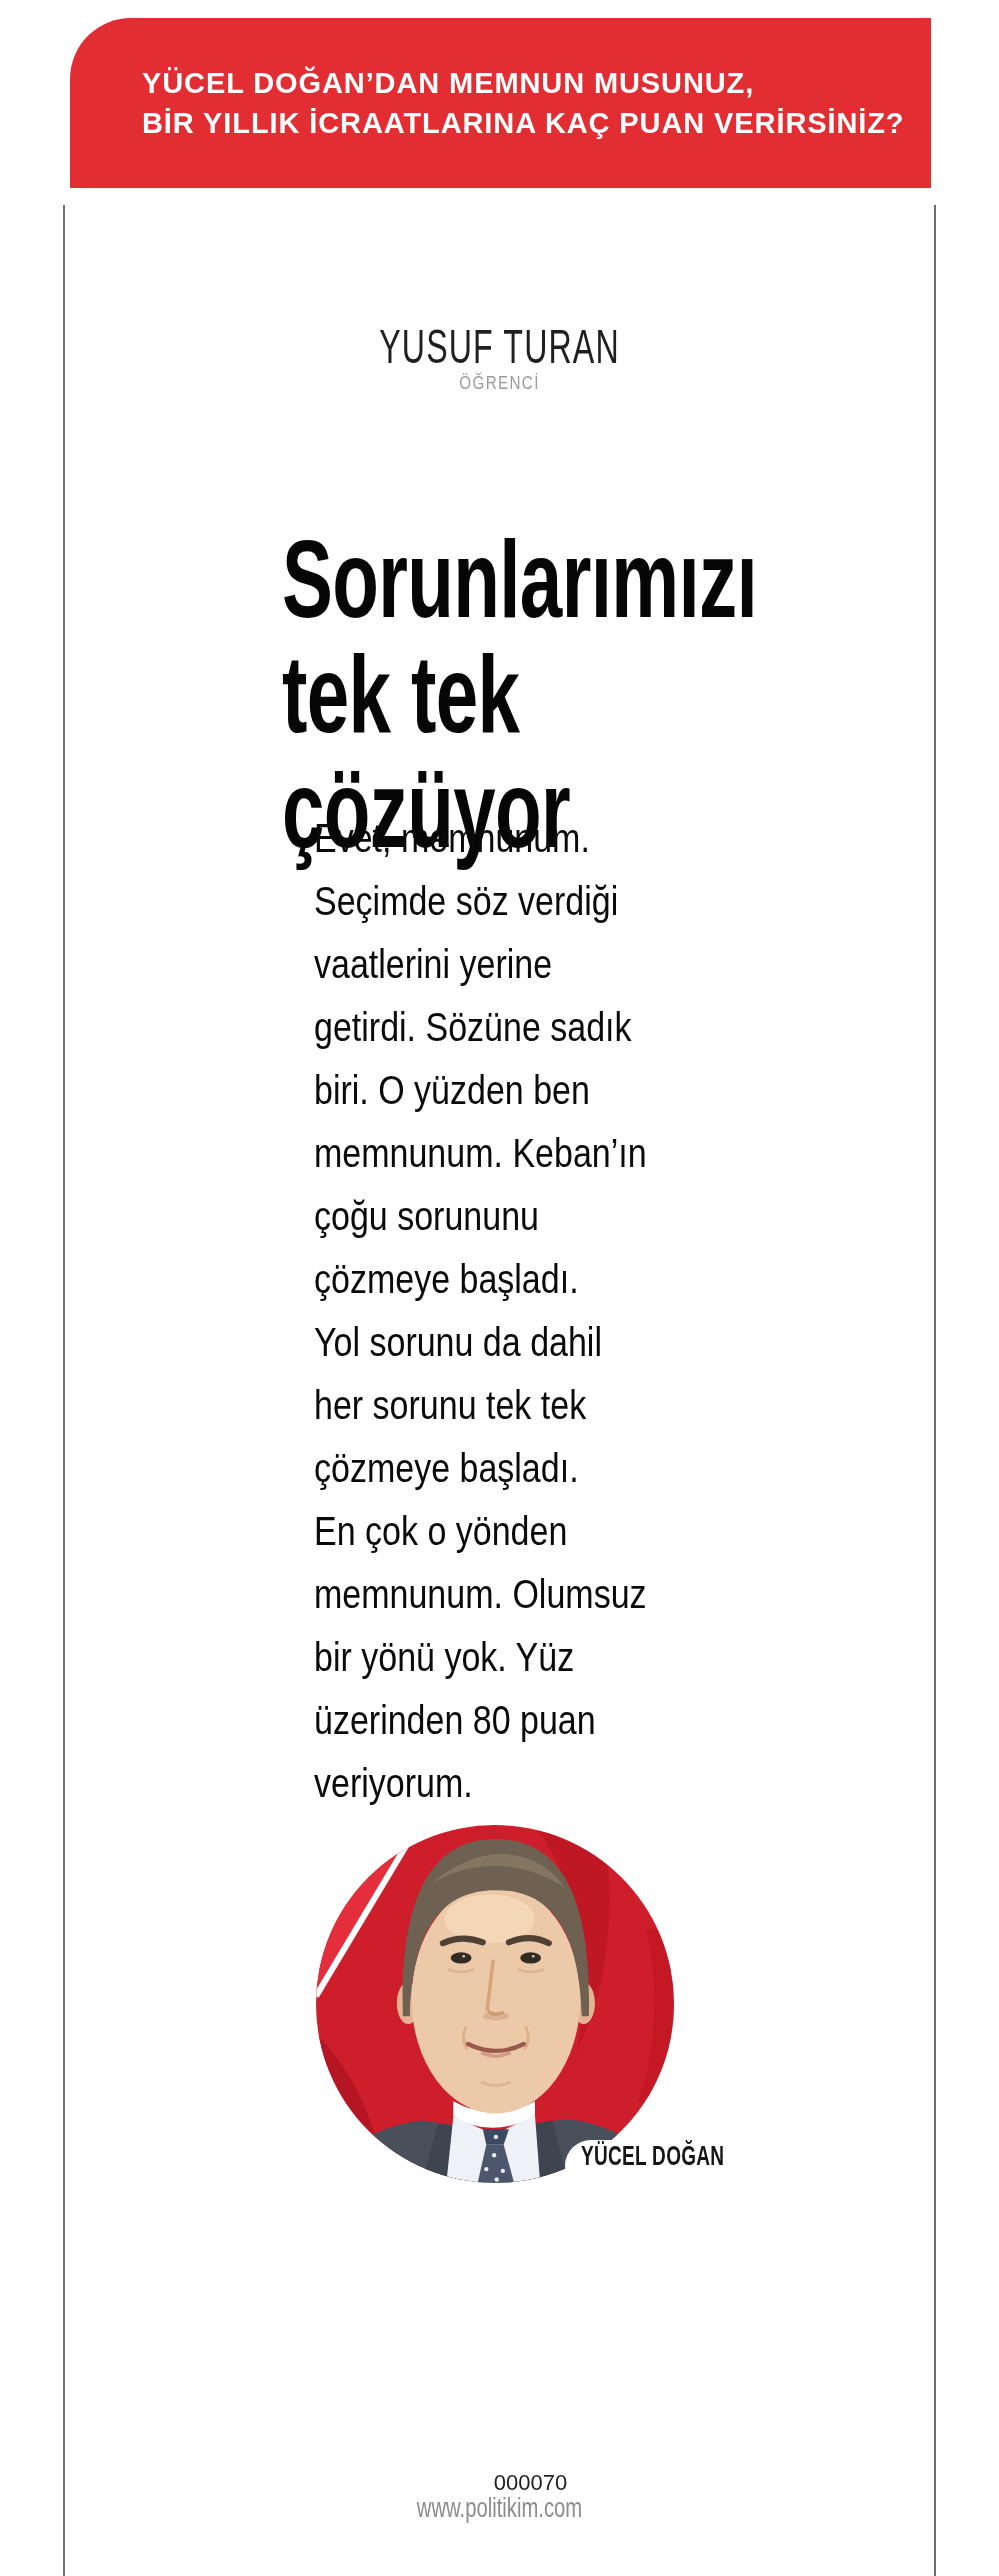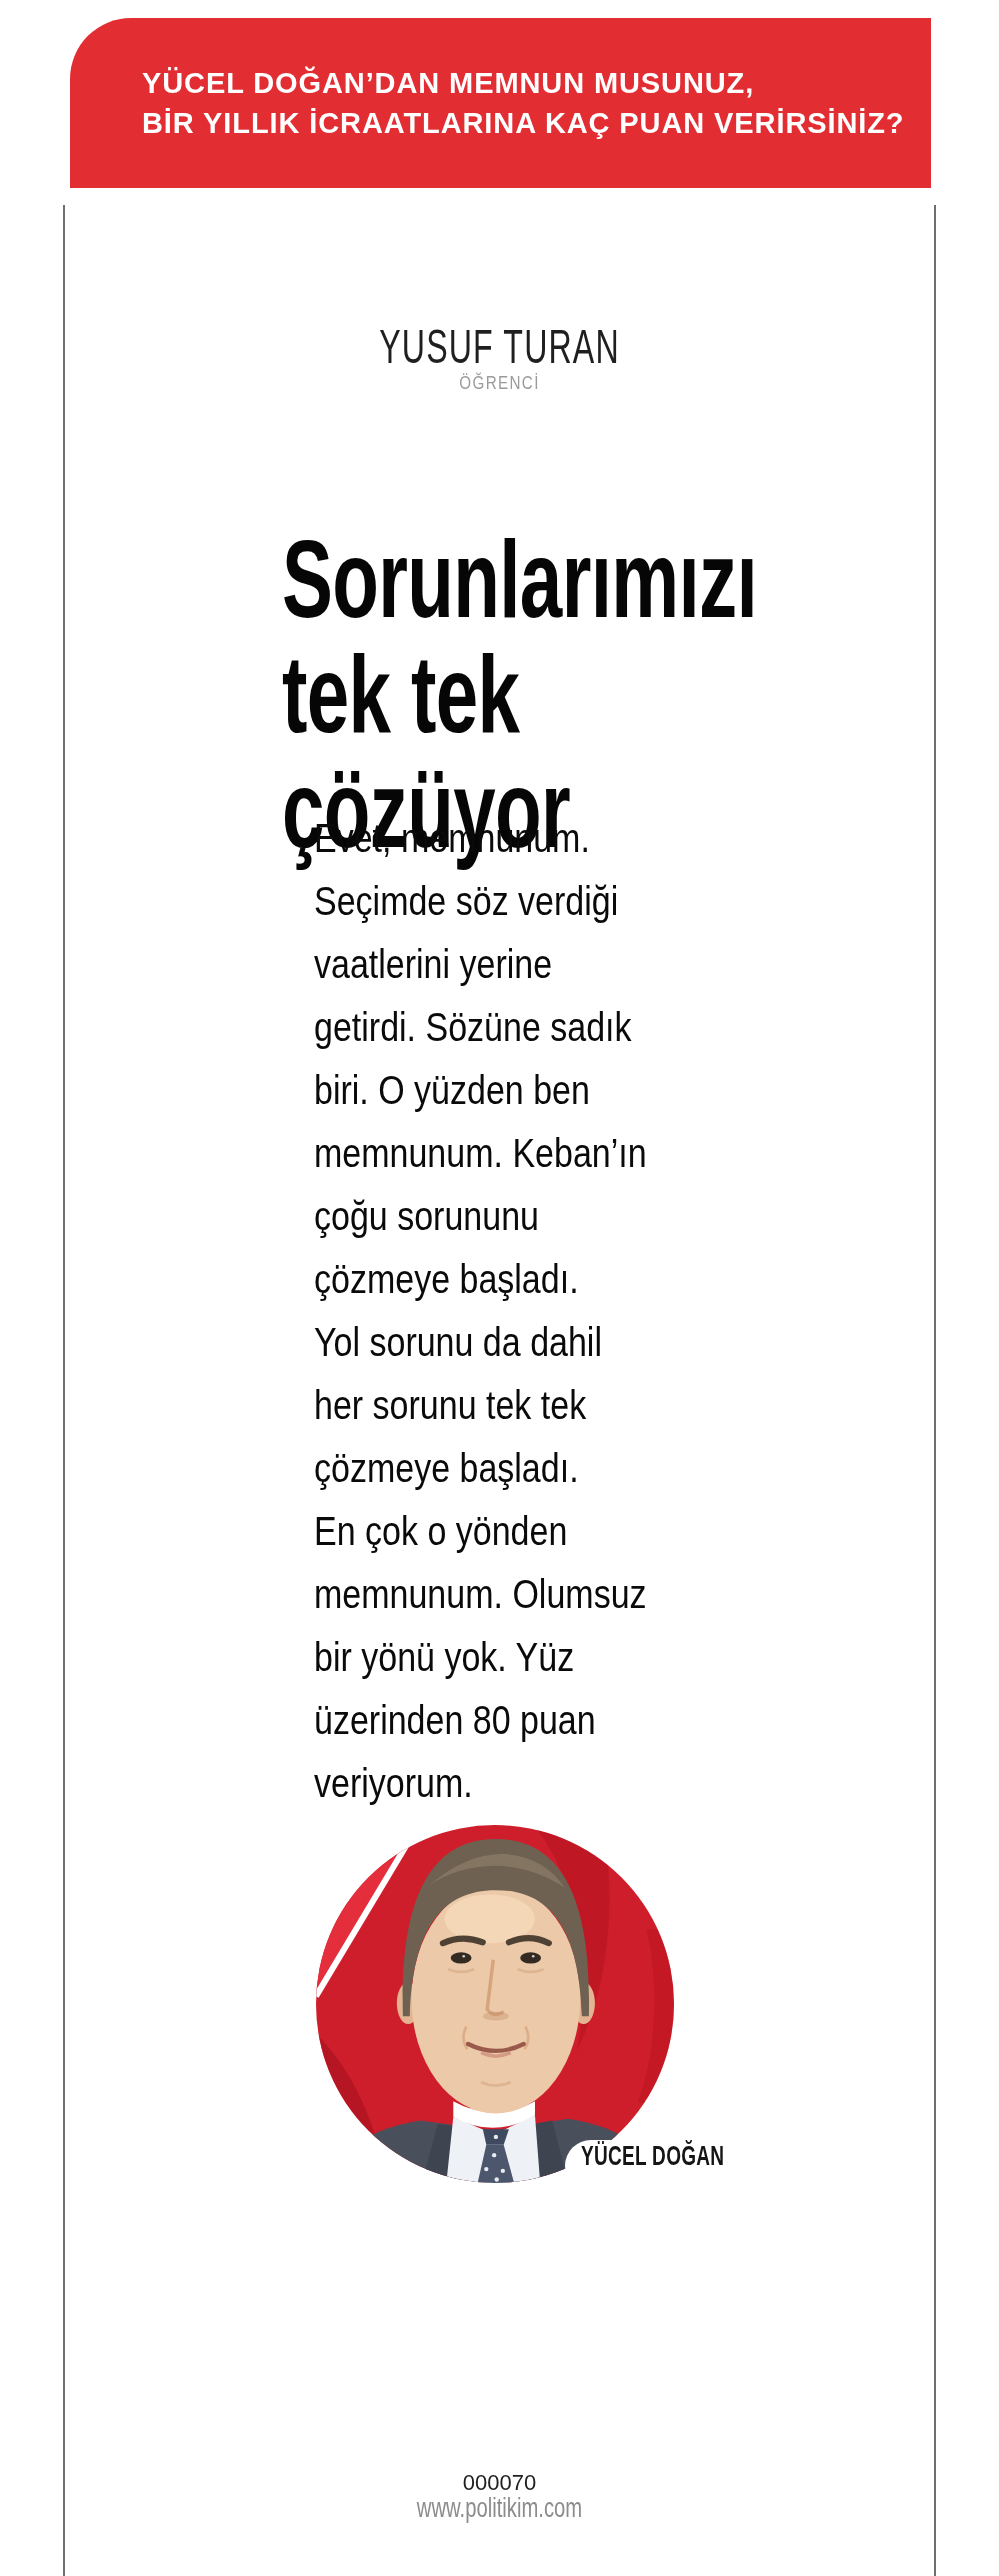--- a/index.html
+++ b/index.html
@@ -124,20 +124,21 @@
   }
   
   .footer-code{
     position:absolute;
     left:64px; top:2463px;
     width:871px;
     text-align:center;
     font-size:22px;
     line-height:22px;
     color:#1f1f1f;
+    padding-left:31px;
   }
   .footer-site{
     position:absolute;
     left:64px; top:2486px;
     width:871px;
     text-align:center;
     font-size:27px;
     line-height:27px;
     color:#8c8c8c;
     transform:scaleX(0.75);

